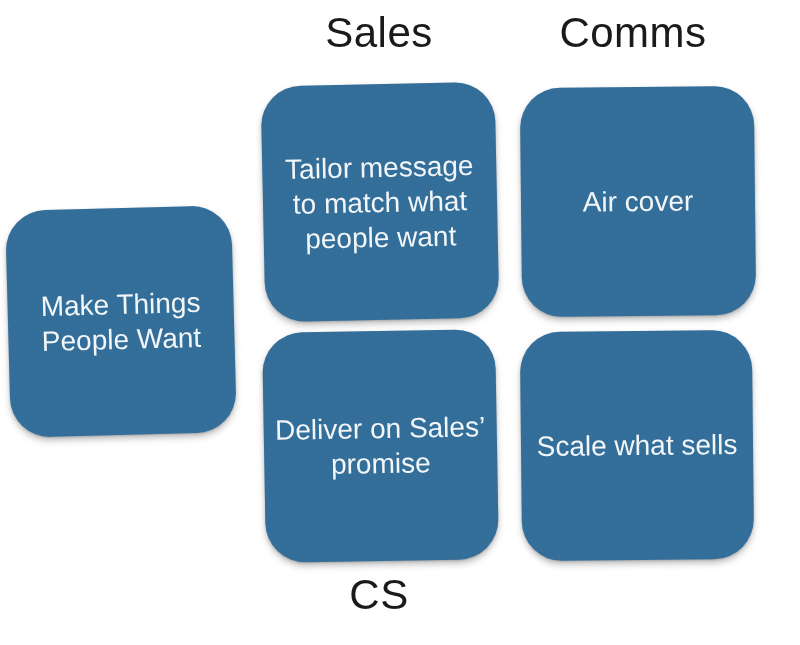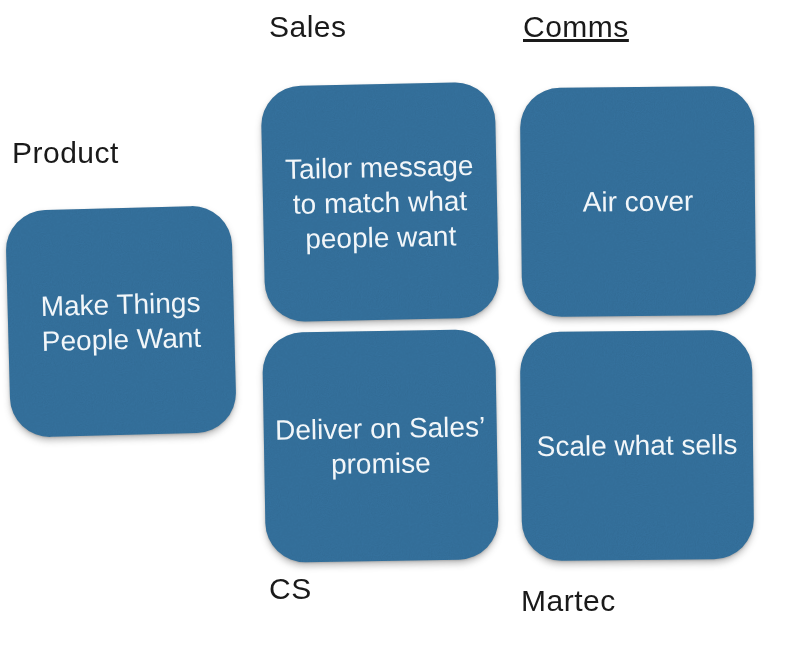--- a/index.html
+++ b/index.html
@@ -11,29 +11,29 @@
     position: relative;
     width: 800px;
     height: 645px;
     background: #ffffff;
     overflow: hidden;
     font-family: "Liberation Sans", sans-serif;
   }
   .label {
     position: absolute;
     width: 220px;
-    text-align: left;
-    font-size: 30px;
+    text-align: center;
+    font-size: 42px;
     font-weight: 400;
     letter-spacing: 0.5px;
     color: #1a1a1a;
     line-height: 1.1;
   }
   .label--sales   { left: 269px; top: 10px;  }
-  .label--comms   { left: 523px; top: 10px; text-decoration: underline;  }
+  .label--comms   { left: 523px; top: 10px;  }
   .label--product { left: 12px;  top: 136px; }
   .label--cs      { left: 269px; top: 572px; }
   .label--martec  { left: 521px; top: 584px; }
 
   .note {
     position: absolute;
     border-radius: 40px;
     background: #3878a7;
     box-shadow: 0 4px 6px rgba(80, 80, 80, 0.35), 0 1px 2px rgba(80, 80, 80, 0.25);
     display: flex;
@@ -80,23 +80,21 @@
     <defs>
       <filter id="paper-grain" x="0%" y="0%" width="100%" height="100%">
         <feTurbulence type="fractalNoise" baseFrequency="0.9" numOctaves="2" result="n"></feTurbulence>
         <feColorMatrix in="n" type="matrix" values="0 0 0 0 0  0 0 0 0 0  0 0 0 0 0  0.5 0.5 0.5 0 0"></feColorMatrix>
       </filter>
     </defs>
   </svg>
 
   <div class="label label--sales">Sales</div>
   <div class="label label--comms">Comms</div>
-  <div class="label label--product">Product</div>
   <div class="label label--cs">CS</div>
-  <div class="label label--martec">Martec</div>
 
   <div class="note note--product">
     <svg class="grain">
         <rect width="100%" height="100%" filter="url(#paper-grain)" opacity="0.10"></rect>
       </svg>
     <div class="note-text">
       <div>Make Things</div>
       <div>People Want</div>
     </div>
   </div>

